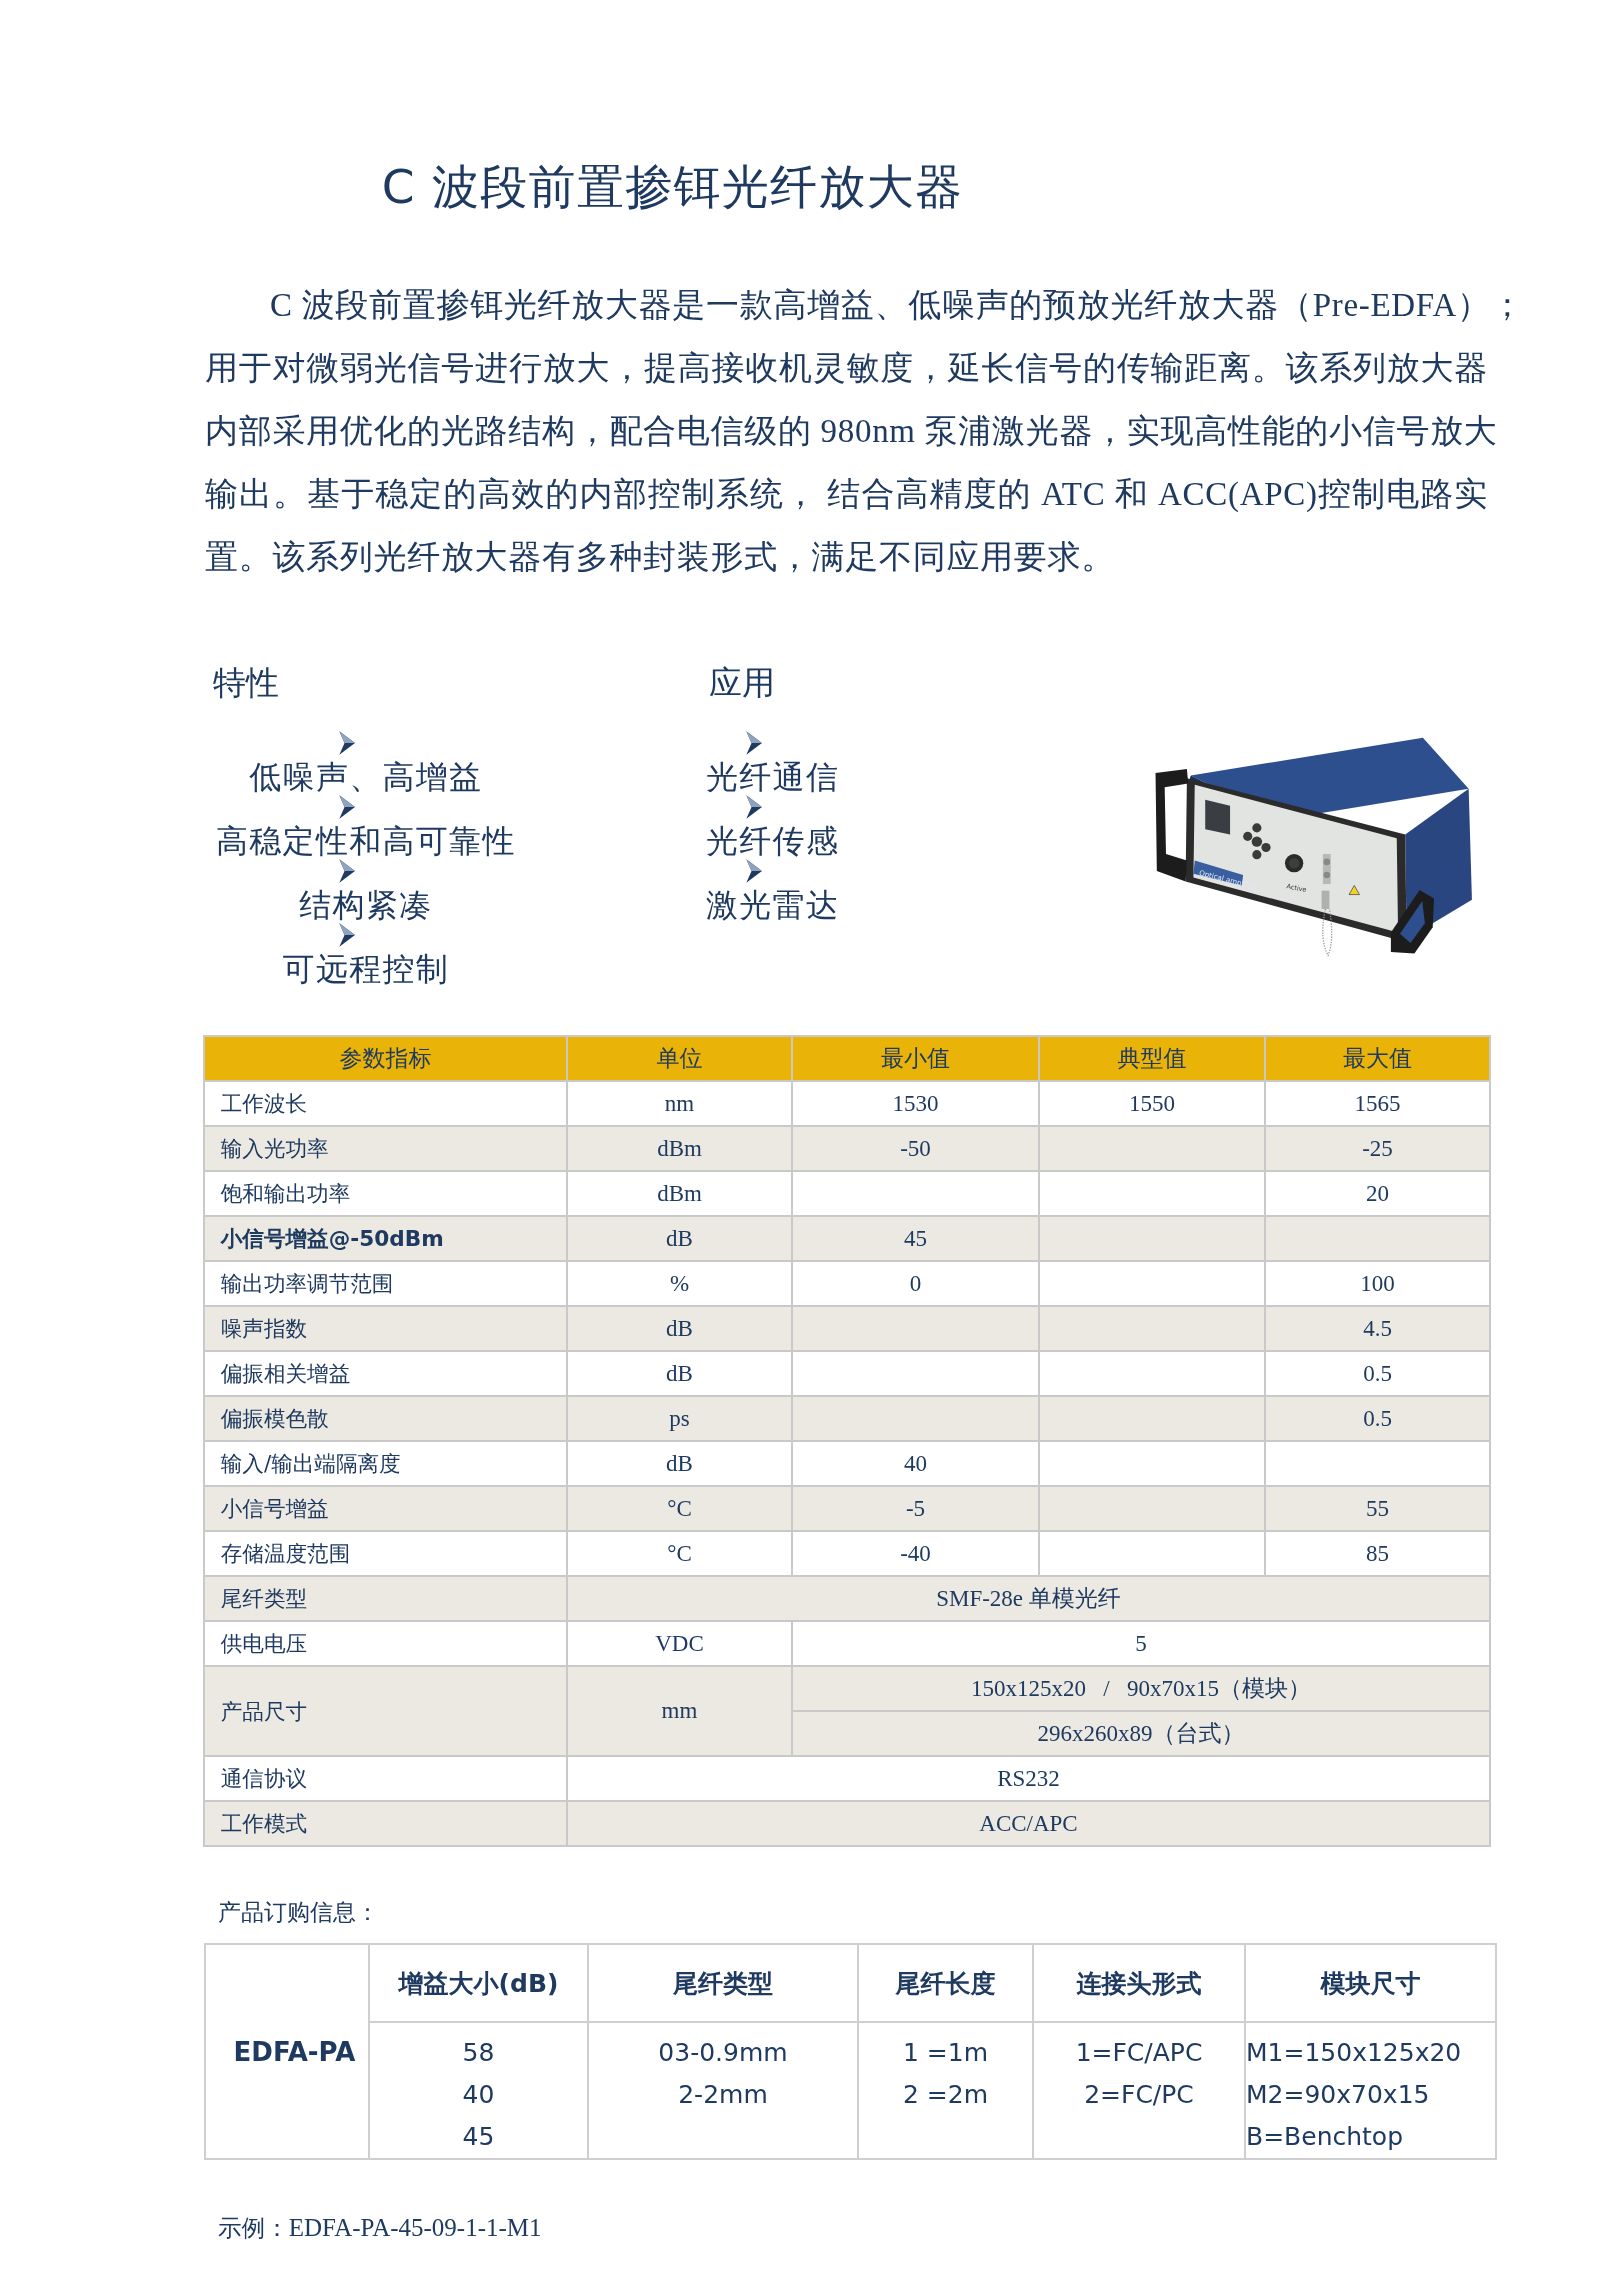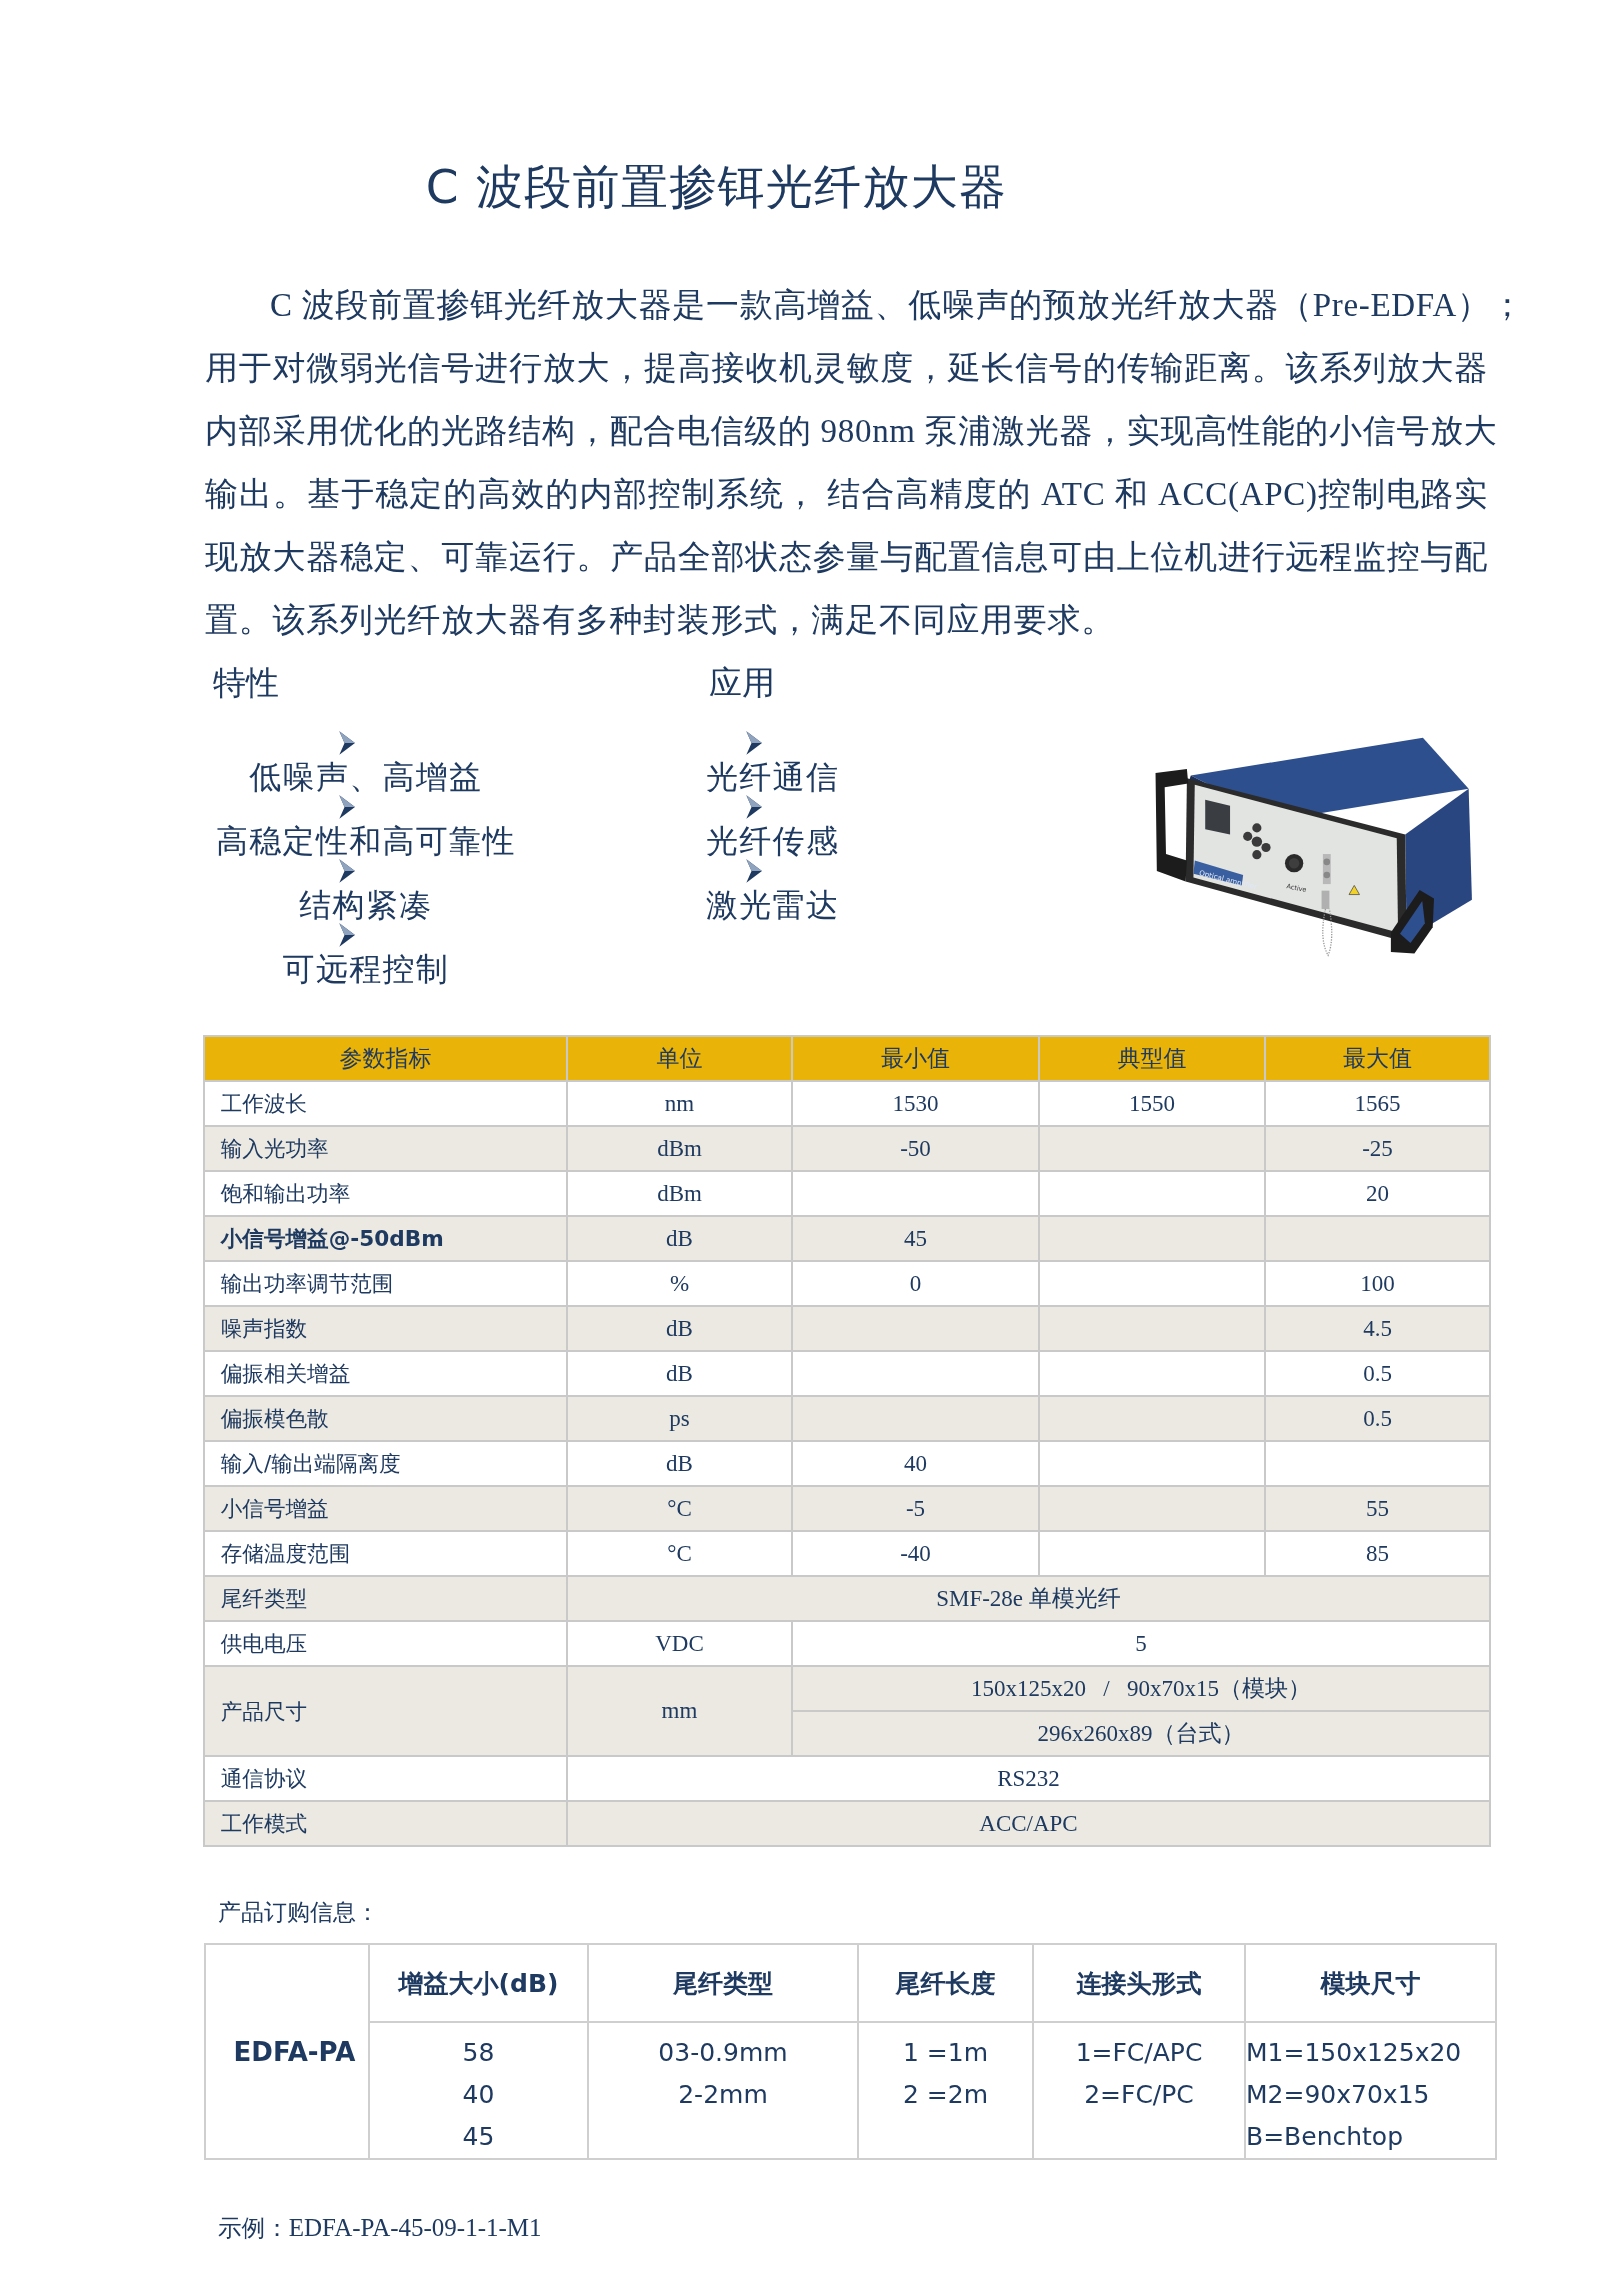--- a/index.html
+++ b/index.html
@@ -2,21 +2,21 @@
 <html style="font-size:10.5px"><head>
 <meta charset="utf-8">
 <style>
   * { box-sizing: border-box; margin: 0; padding: 0; }
   html, body { width: 1623px; height: 2295px; background: #ffffff; }
   body { position: relative; color: #1f3a60; font-family: "Liberation Serif", "DejaVu Serif", serif; overflow: hidden; }
 
   .title {
     position: absolute; left: 0; width: 1345px; top: 156px;
     text-align: center; font-family: "DejaVu Sans", "Liberation Sans", sans-serif;
-    font-size: 47px; letter-spacing: 1.3px; color: #1f3a60; margin-left: 44px;
+    font-size: 47px; letter-spacing: 1.3px; color: #1f3a60;
   }
 
   .para { position: absolute; left: 205px; width: 1283px; top: 274px; }
   .para .line {
     font-size: 33px; line-height: 63px; height: 63px; white-space: nowrap;
     text-align: justify; text-align-last: justify; letter-spacing: 0.7px;
   }
   .para .line.first { padding-left: 65px; }
   .para .line.last { text-align-last: left; }
 
@@ -66,21 +66,20 @@
 </head>
 <body>
 
 <div class="title">C 波段前置掺铒光纤放大器</div>
 
 <div class="para">
   <div class="line first">C 波段前置掺铒光纤放大器是一款高增益、低噪声的预放光纤放大器（Pre-EDFA）；</div>
   <div class="line">用于对微弱光信号进行放大，提高接收机灵敏度，延长信号的传输距离。该系列放大器</div>
   <div class="line">内部采用优化的光路结构，配合电信级的 980nm 泵浦激光器，实现高性能的小信号放大</div>
   <div class="line">输出。基于稳定的高效的内部控制系统， 结合高精度的 ATC 和 ACC(APC)控制电路实</div>
-  <div class="line">现放大器稳定、可靠运行。产品全部状态参量与配置信息可由上位机进行远程监控与配</div>
   <div class="line last">置。该系列光纤放大器有多种封装形式，满足不同应用要求。</div>
 </div>
 
 <div class="sec-head features">特性</div>
 <div class="sec-head apps">应用</div>
 
 <ul class="bullets features">
   <li>
       <span class="arrow">
         <svg viewBox="0 0 28 40">

